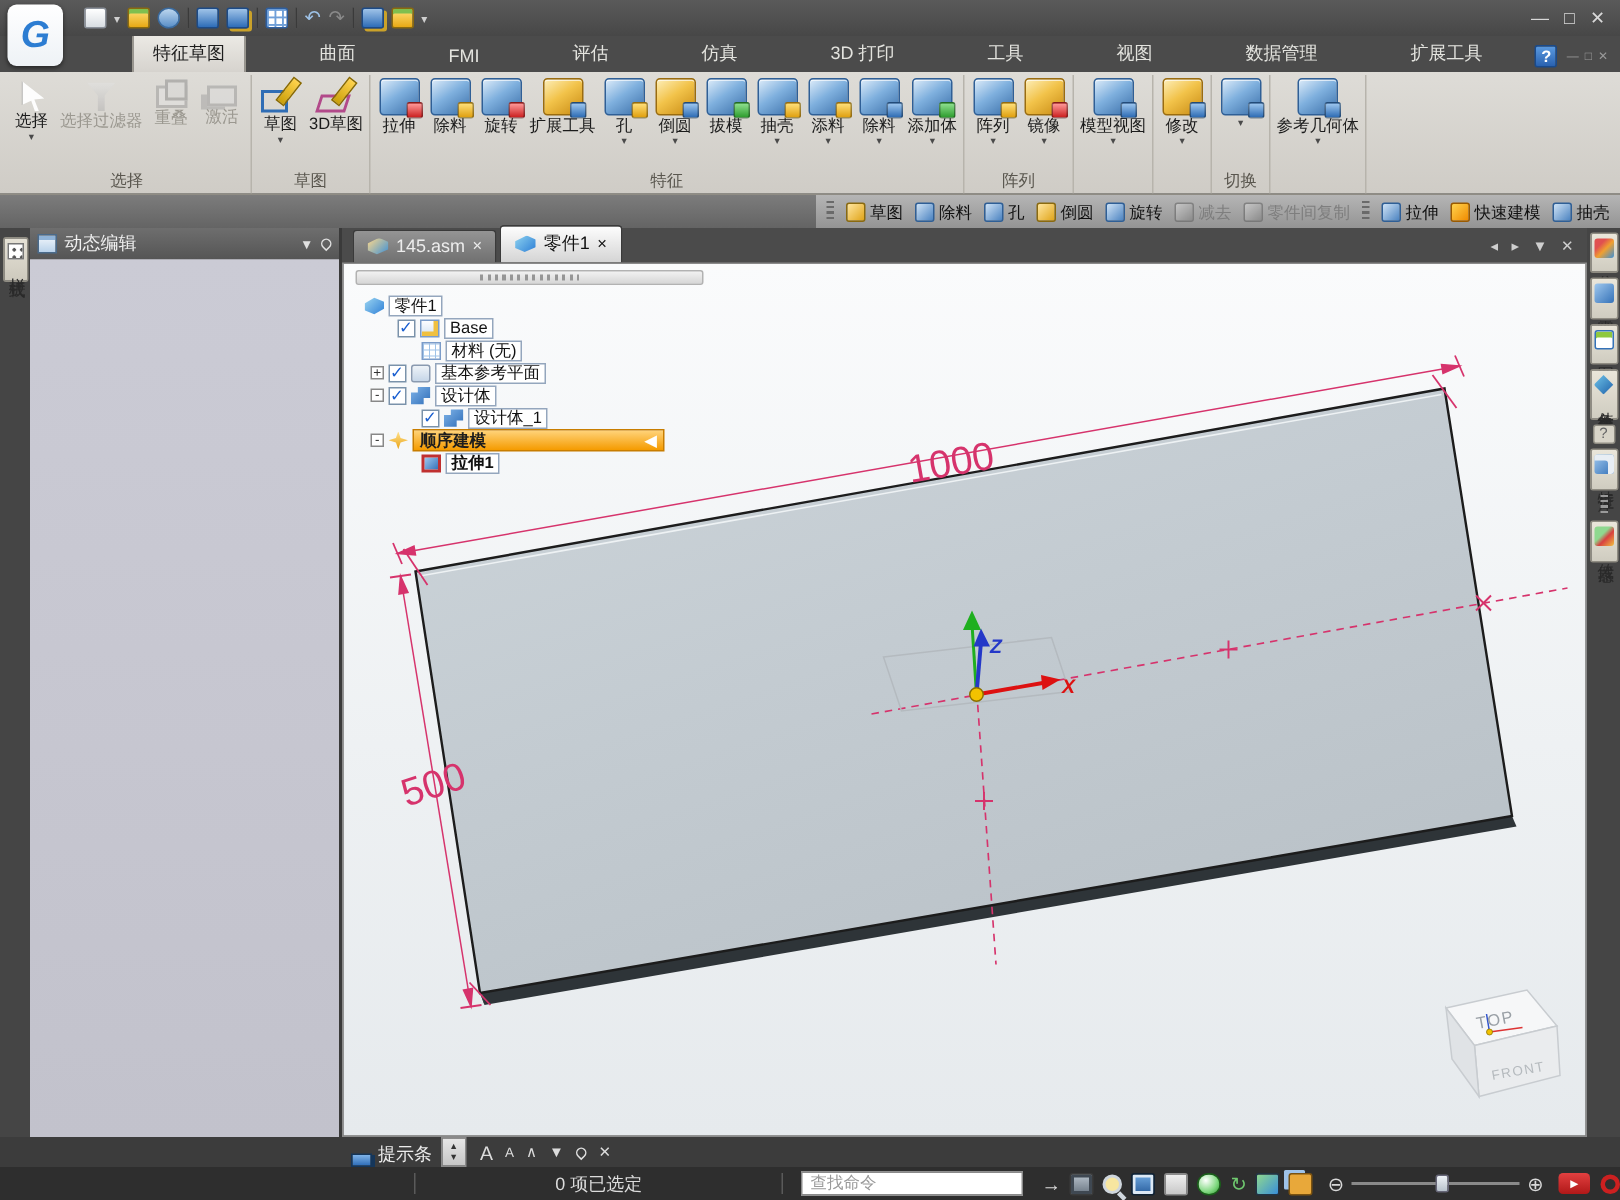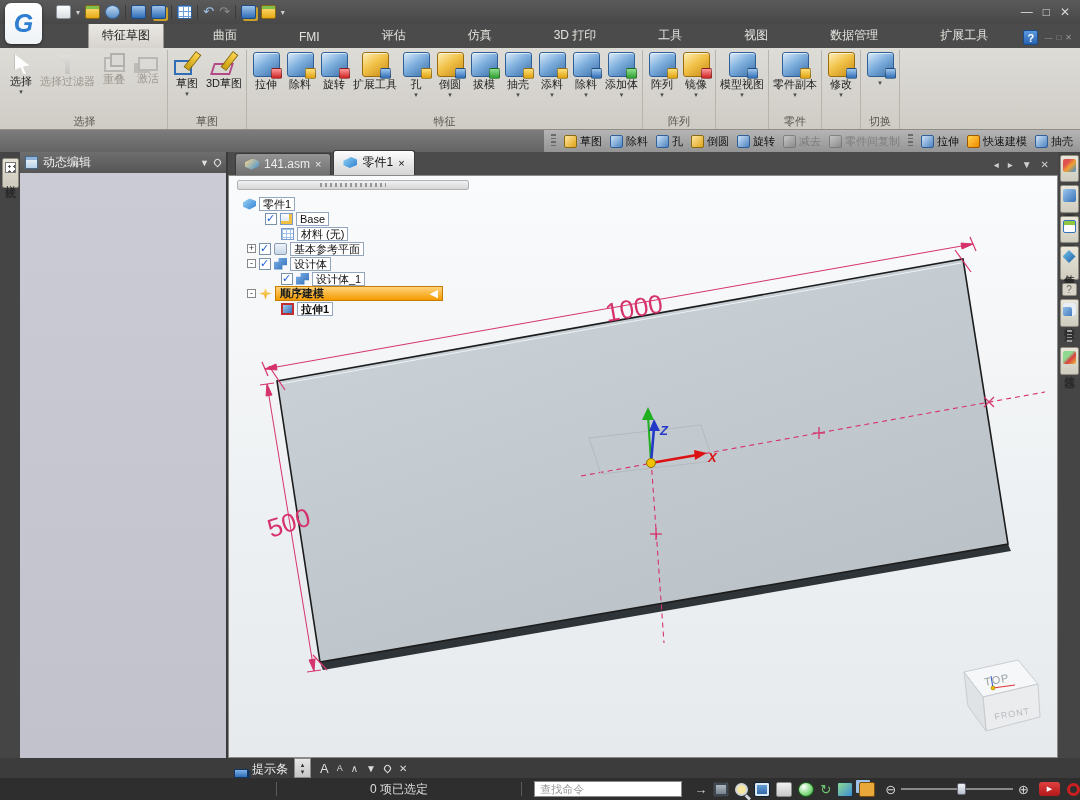--- a/index.html
+++ b/index.html
@@ -365,59 +365,59 @@
           <span class="ric">
               <span class="acc blue"></span>
             </span>
           <span class="lbl">模型视图</span>
             <span class="dd">▾</span>
         </div>
       </div>
       <div class="glabel"></div>
     </div>
 
+
     <div class="rgroup">
       <div class="rbtns">
         <div class="rbtn">
-          <span class="ric">
-              <span class="acc gold"></span>
-            </span>
-          <span class="lbl">零件副本</span>
-            <span class="dd">▾</span>
-        </div>
-      </div>
-      <div class="glabel">零件</div>
+          <span class="ric gold">
+              <span class="acc blue"></span>
+            </span>
+          <span class="lbl">修改</span>
+            <span class="dd">▾</span>
+        </div>
+      </div>
+      <div class="glabel"></div>
     </div>
 
     <div class="rgroup">
       <div class="rbtns">
         <div class="rbtn">
-          <span class="ric gold">
+          <span class="ric">
               <span class="acc blue"></span>
             </span>
-          <span class="lbl">修改</span>
-            <span class="dd">▾</span>
-        </div>
-      </div>
-      <div class="glabel"></div>
+          <span class="lbl"></span>
+            <span class="dd">▾</span>
+        </div>
+      </div>
+      <div class="glabel">切换</div>
     </div>
 
     <div class="rgroup">
       <div class="rbtns">
         <div class="rbtn">
           <span class="ric">
               <span class="acc blue"></span>
             </span>
-          <span class="lbl"></span>
-            <span class="dd">▾</span>
-        </div>
-      </div>
-      <div class="glabel">切换</div>
-    </div>
-
+          <span class="lbl">参考几何体</span>
+            <span class="dd">▾</span>
+        </div>
+      </div>
+      <div class="glabel"></div>
+    </div>
   </div>
 
   <div class="quickrow">
     <div class="qspacer"></div>
     <div class="qtools">
       <span class="grip"></span>
       <span class="qtb">
           <span class="tic gold"></span>
           <span>草图</span>
         </span>
@@ -478,21 +478,21 @@
         <span class="hic">▼</span>
         <span class="pin"></span>
       </div>
       <div class="lp-body"></div>
     </div>
 
     <div class="center">
       <div class="doctabs">
         <div class="dtab inactive">
           <span class="dicon asm"></span>
-          <span>141.asm</span>
+          <span>145.asm</span>
           <span class="x">×</span>
         </div>
         <div class="dtab active">
           <span class="dicon"></span>
           <span>零件1</span>
           <span class="x">×</span>
         </div>
         <div class="dt-ctrls">
           <span>◂</span>
           <span>▸</span>

